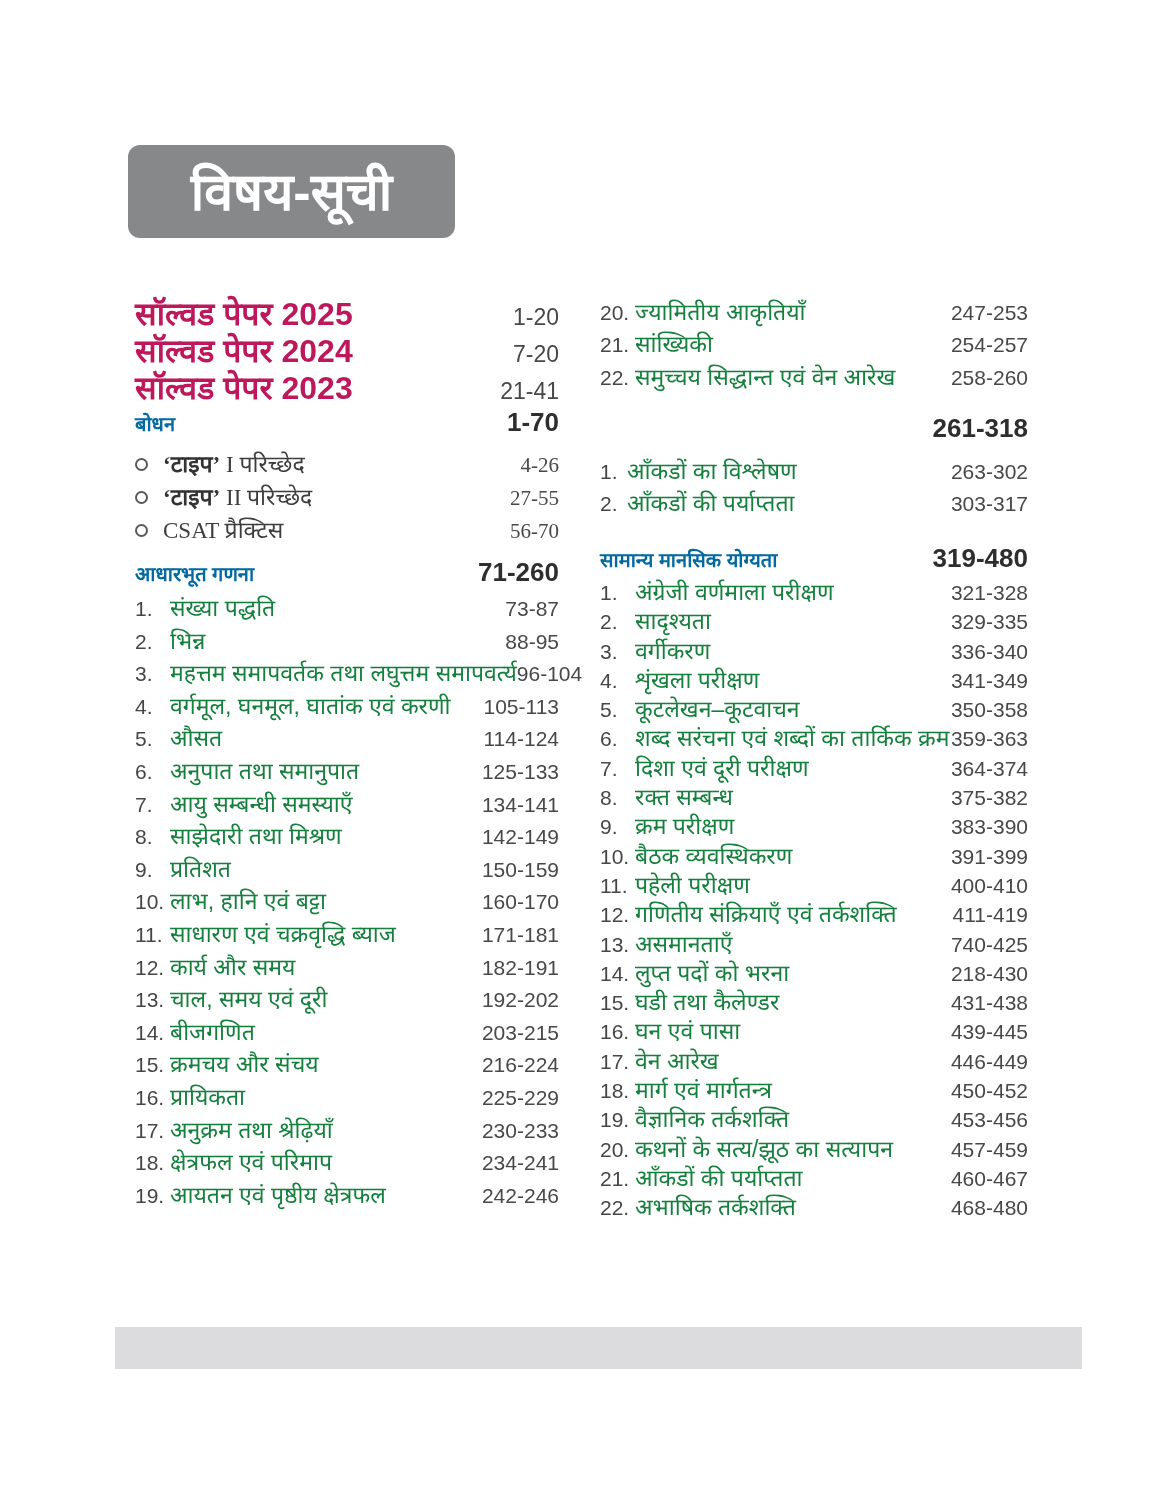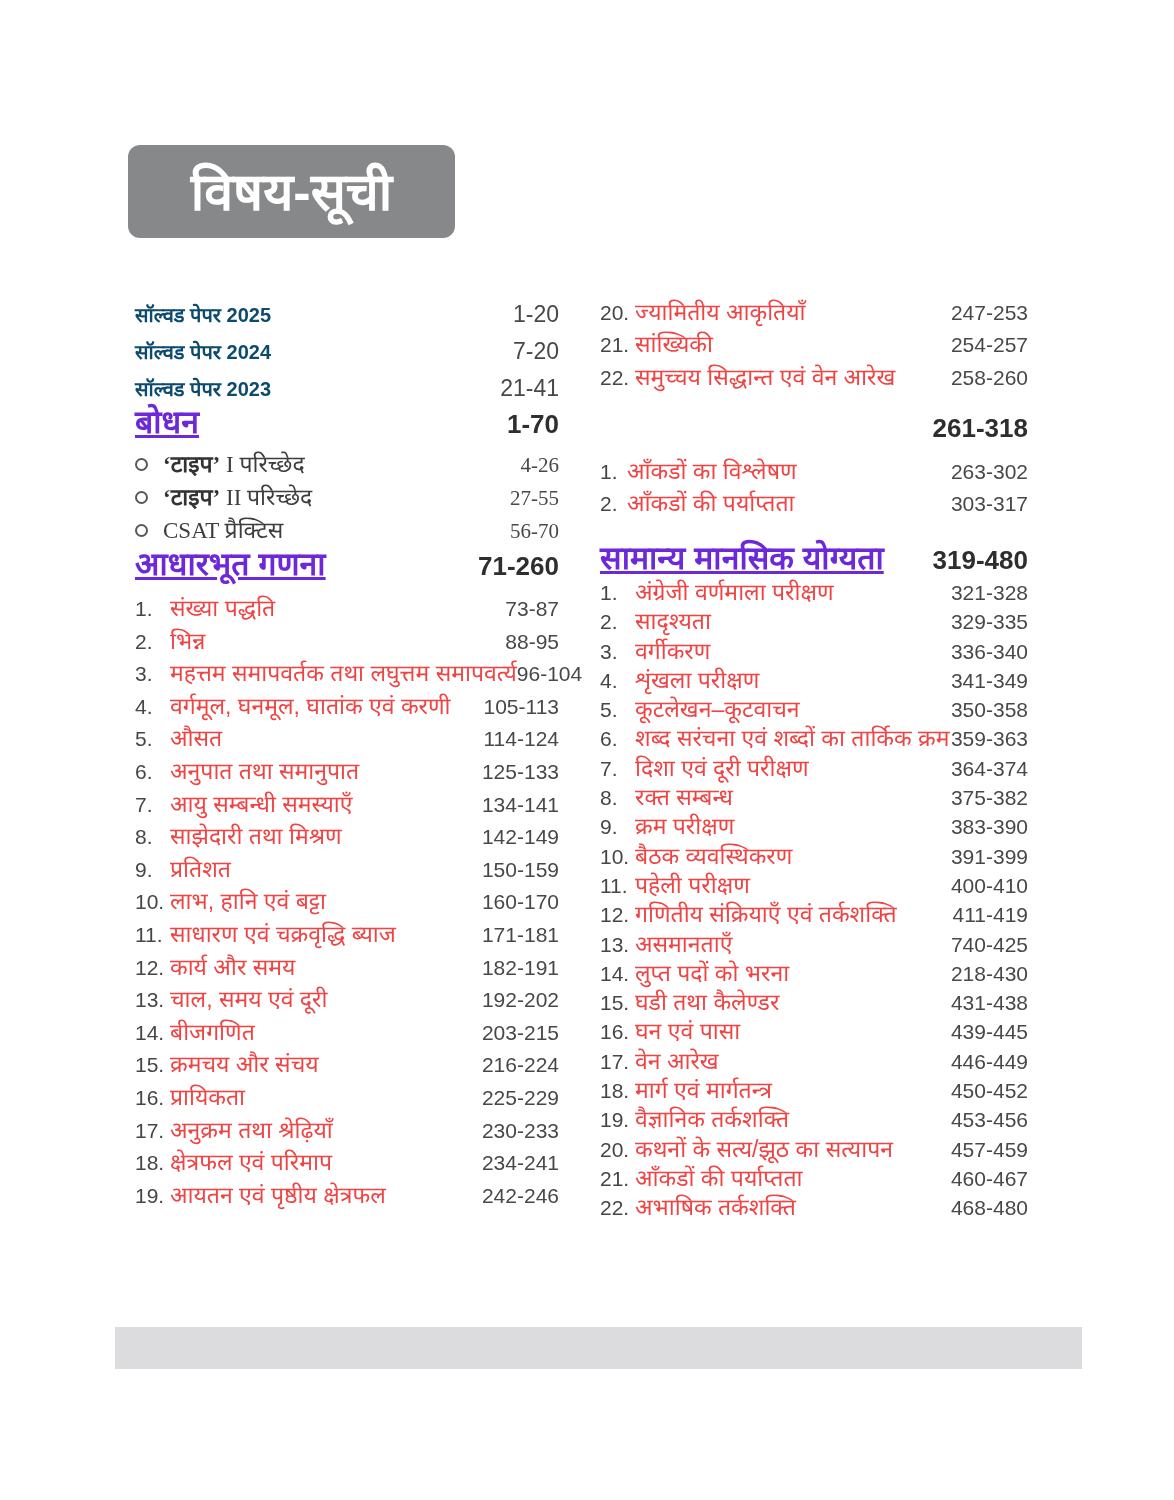--- a/index.html
+++ b/index.html
@@ -21,39 +21,39 @@
     color:#ffffff;font-size:52px;font-weight:700;line-height:1;
   }
   .col{position:absolute;top:296px;}
   .col-left{left:135px;width:424px;}
   .col-right{left:600px;width:428px;}
   .block{position:absolute;left:0;right:0;}
   .row{display:flex;align-items:baseline;}
   .pages{margin-left:auto;font-size:21px;color:#48484a;white-space:nowrap;}
   
   .solved .row{height:37px;line-height:37px;}
-  .solved-label{font-size:20px;font-weight:700;color:#0c4a6e;white-space:nowrap;text-align:right;}
+  .solved-label{font-size:32px;font-weight:700;color:#be185d;white-space:nowrap;text-align:right;}
   .solved .pages{font-size:23px;}
   
   .sec-header{position:absolute;left:0;right:0;display:flex;align-items:baseline;}
-  .sec-title{font-size:32px;font-weight:700;color:#6d28d9;white-space:nowrap;line-height:40px;text-decoration:underline;}
+  .sec-title{font-size:20px;font-weight:700;color:#0369a1;white-space:nowrap;line-height:40px;}
   .sec-pages{margin-left:auto;font-size:26px;font-weight:700;color:#2e2e30;white-space:nowrap;line-height:40px;padding-left:12px;}
   
   .bullets .row{height:33px;line-height:33px;font-family:Liberation Serif, serif;}
   .bullet{
     width:9px;height:9px;flex:none;
     border:2px solid #58585a;border-radius:50%;
     align-self:center;margin-right:15px;
   }
   .bullets .label{font-size:23px;color:#3d3d3f;white-space:nowrap;}
   .bpart{font-weight:700;color:#333335;}
   
   .num{flex:none;width:35px;font-size:21px;color:#464648;}
   .tight .num{width:27px;}
-  .item-label{font-size:23px;color:#ef4444;white-space:nowrap;flex:none;}
+  .item-label{font-size:23px;color:#15803d;white-space:nowrap;flex:none;}
   .left-items .row{height:32.6px;line-height:32.6px;}
   .cont-items .row{height:32.3px;line-height:32.3px;}
   .samank-items .row{height:31.5px;line-height:31.5px;}
   .right-items .row{height:29.3px;line-height:29.3px;}
   
   .bottom-bar{
     position:absolute;left:115px;top:1327px;
     width:967px;height:42px;background:#dcdcde;
   }
 </style>
@@ -105,21 +105,21 @@
           <span class="pages">27-55</span>
         </div>
 
         <div class="row">
           <span class="bullet"></span>
           <span class="label"><b class="bpart"></b><span>CSAT प्रैक्टिस</span></span>
           <span class="pages">56-70</span>
         </div>
       </div>
 
-    <div class="sec-header" style="top:248px">
+    <div class="sec-header" style="top:256px">
       <span class="sec-title">आधारभूत गणना</span>
       <span class="sec-pages">71-260</span>
     </div>
 
     <div class="block left-items" style="top:296px">
 
         <div class="row">
           <span class="num">1.</span>
           <span class="item-label">संख्या पद्धति</span>
           <span class="pages">73-87</span>

